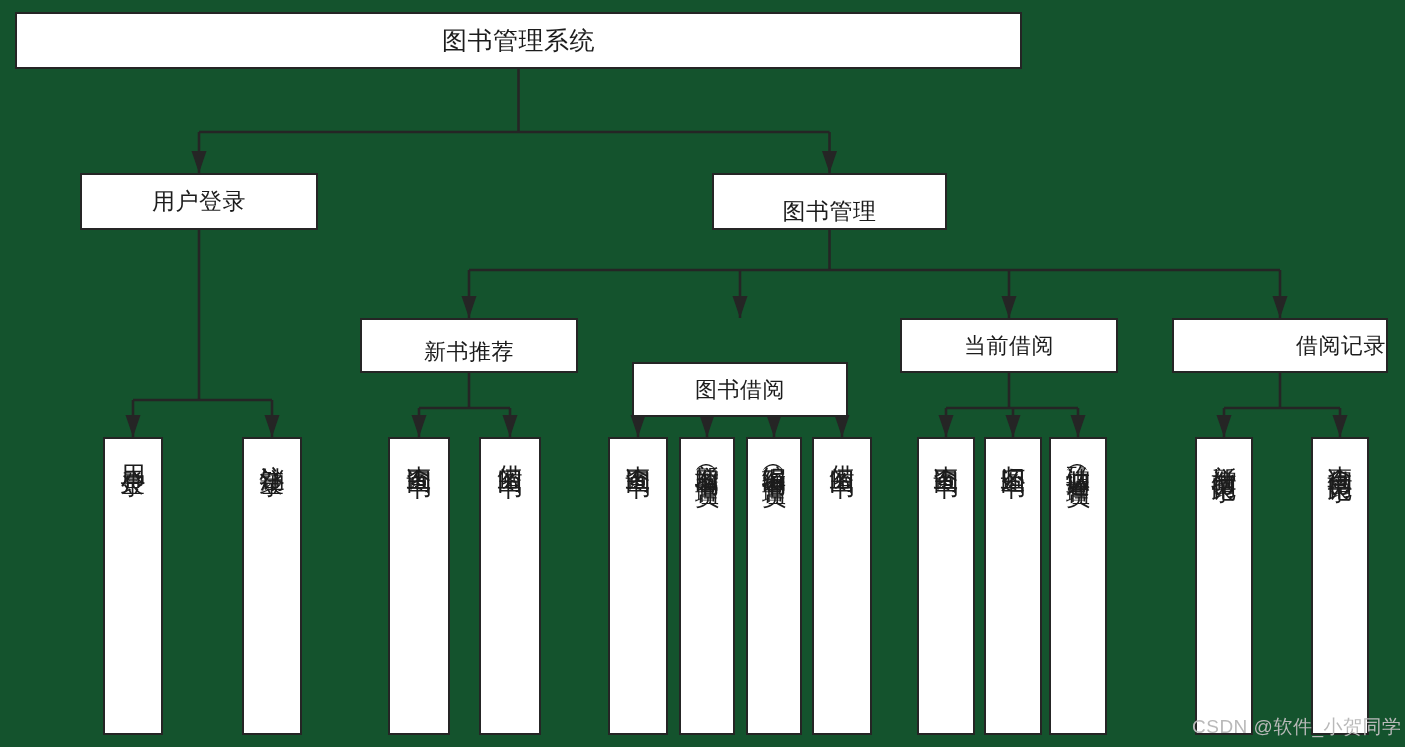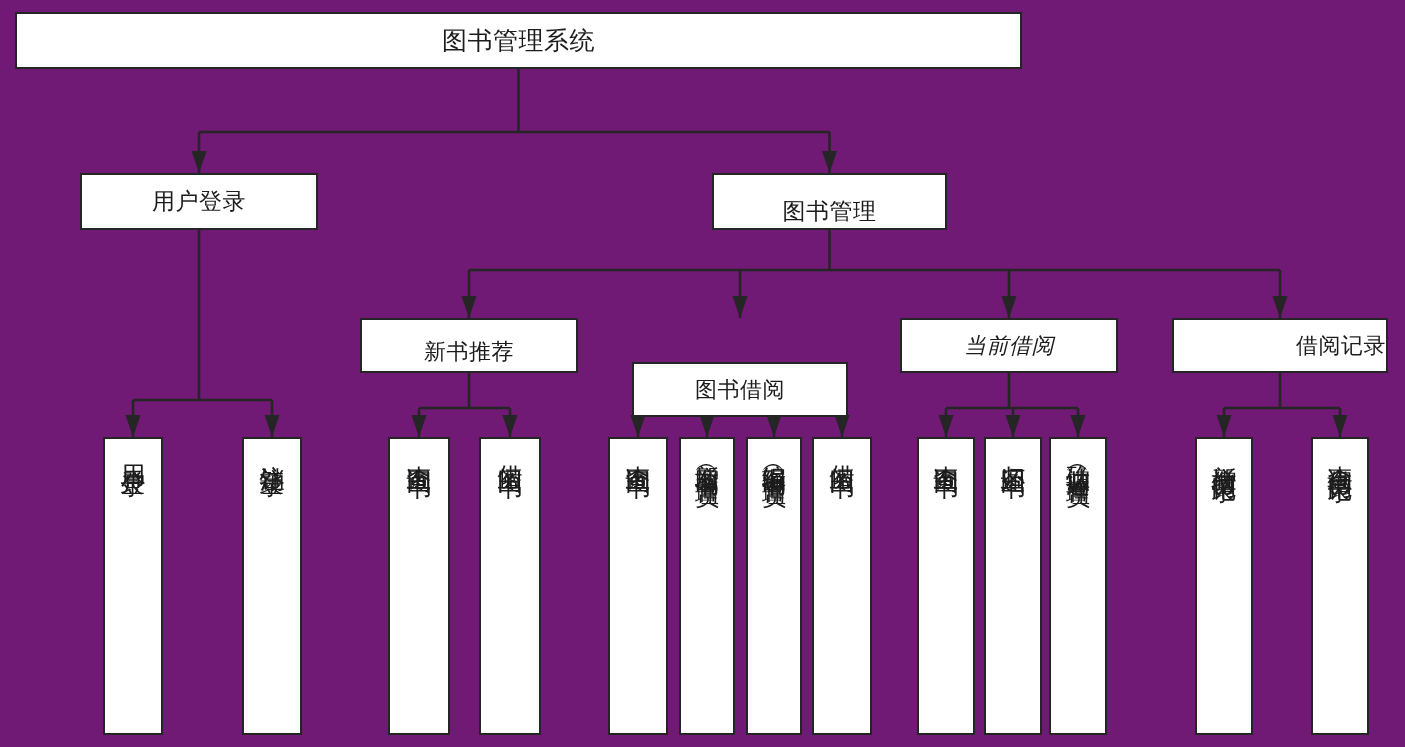--- a/index.html
+++ b/index.html
@@ -7,21 +7,21 @@
     padding: 0;
     background: #ffffff;
   }
   body {
     font-family: "Liberation Sans", "DejaVu Sans", sans-serif;
   }
   #canvas {
     position: relative;
     width: 1405px;
     height: 747px;
-    background: #701a75;
+    background: #14532d;
     overflow: hidden;
   }
   #edges {
     position: absolute;
     left: 0;
     top: 0;
     width: 1405px;
     height: 747px;
     pointer-events: none;
   }
@@ -136,21 +136,21 @@
       </div>
       <div class="node horiz size-l2" style="left: 712px; top: 173px; width: 235px; height: 57px; border-color: rgb(37, 37, 37); background: rgb(255, 255, 255);">
         <span class="label" style="color: rgb(28, 28, 28); margin-top: 19px;">图书管理</span>
       </div>
       <div class="node horiz size-l3" style="left: 360px; top: 318px; width: 218px; height: 55px; border-color: rgb(37, 37, 37); background: rgb(255, 255, 255);">
         <span class="label" style="color: rgb(28, 28, 28); margin-top: 12px;">新书推荐</span>
       </div>
       <div class="node horiz size-l3" style="left: 632px; top: 318px; width: 216px; height: 55px; border-color: rgb(37, 37, 37); background: rgb(255, 255, 255); margin-top: 44px;">
         <span class="label" style="color: rgb(28, 28, 28);">图书借阅</span>
       </div>
-      <div class="node horiz size-l3" style="left: 900px; top: 318px; width: 218px; height: 55px; border-color: rgb(37, 37, 37); background: rgb(255, 255, 255); font-style: italic;">
+      <div class="node horiz size-l3" style="left: 900px; top: 318px; width: 218px; height: 55px; border-color: rgb(37, 37, 37); background: rgb(255, 255, 255);">
         <span class="label" style="color: rgb(28, 28, 28);">当前借阅</span>
       </div>
       <div class="node horiz size-l3" style="left: 1172px; top: 318px; width: 216px; height: 55px; border-color: rgb(37, 37, 37); background: rgb(255, 255, 255); justify-content: flex-end;">
         <span class="label" style="color: rgb(28, 28, 28);">借阅记录</span>
       </div>
       <div class="node vert size-leaf" style="left: 103px; top: 437px; width: 60px; height: 298px; border-color: rgb(37, 37, 37); background: rgb(255, 255, 255);">
         <span class="label" style="color: rgb(28, 28, 28);">用户登录</span>
       </div>
       <div class="node vert size-leaf" style="left: 242px; top: 437px; width: 60px; height: 298px; border-color: rgb(37, 37, 37); background: rgb(255, 255, 255);">
         <span class="label" style="color: rgb(28, 28, 28);">注销登录</span>
@@ -182,13 +182,14 @@
       <div class="node vert size-leaf-sm" style="left: 1049px; top: 437px; width: 58px; height: 298px; border-color: rgb(37, 37, 37); background: rgb(255, 255, 255);">
         <span class="label" style="color: rgb(28, 28, 28);">确认归还（管理员）</span>
       </div>
       <div class="node vert size-leaf" style="left: 1195px; top: 437px; width: 58px; height: 298px; border-color: rgb(37, 37, 37); background: rgb(255, 255, 255);">
         <span class="label" style="color: rgb(28, 28, 28);">新增借阅记录</span>
       </div>
       <div class="node vert size-leaf" style="left: 1311px; top: 437px; width: 58px; height: 298px; border-color: rgb(37, 37, 37); background: rgb(255, 255, 255);">
         <span class="label" style="color: rgb(28, 28, 28);">查询借阅记录</span>
       </div>
     </div>
+  <div id="watermark" style="left: 1192px; top: 714px; color: rgb(185, 185, 185);">CSDN @软件_小贺同学</div>
 </div>
 
 </body></html>

